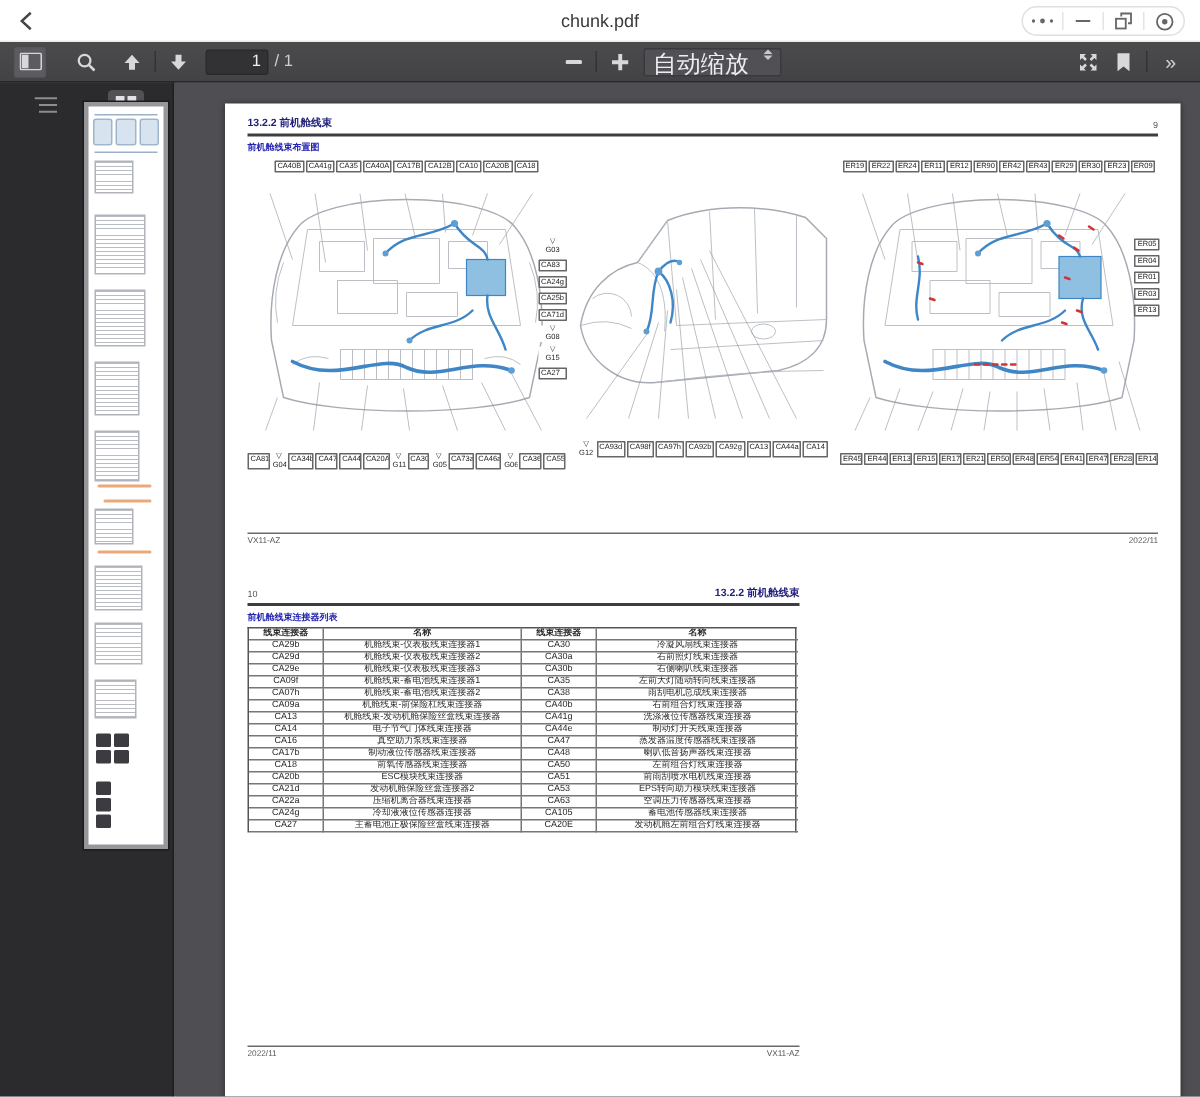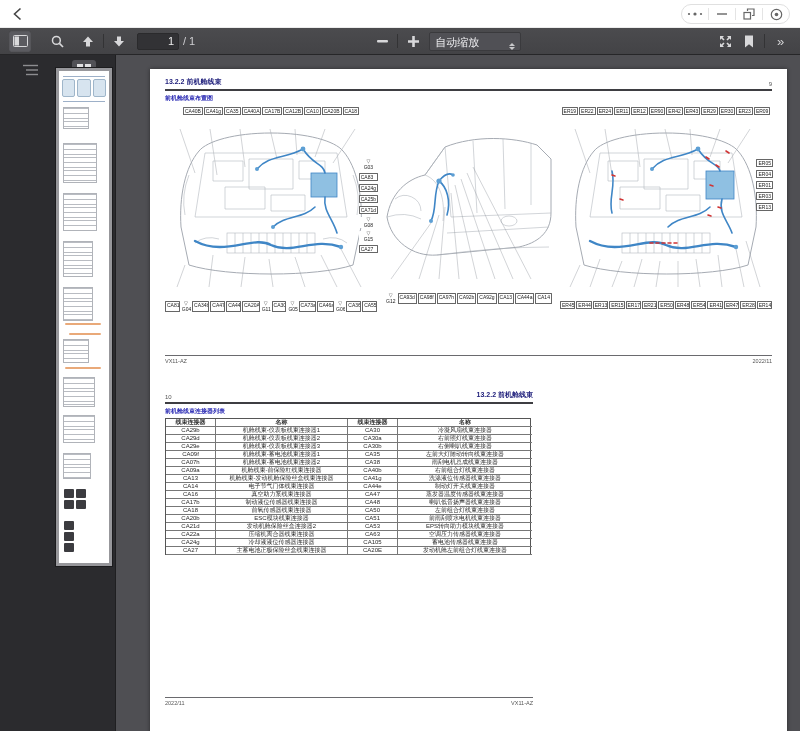--- a/index.html
+++ b/index.html
@@ -21,22 +21,22 @@
                  background:linear-gradient(#4b4b4e,#434346); border-bottom:1px solid #262628;
                  display:flex; align-items:center; color:#d4d4d6; }
   .tbtn { height:21px; min-width:22px; display:flex; align-items:center; justify-content:center;
           border-radius:2px; margin:0 1px; cursor:pointer; }
   .tbtn.active { background:#5b5b60; box-shadow:inset 0 0 1px #2e2e30; }
   .tsep { width:1px; height:14px; background:#333335; margin:0 3px; }
   .page-input { width:42px; height:17px; background:#323235; border:1px solid #2a2a2c; border-radius:2px;
                 color:#eee; font-size:11px; text-align:right; padding:0 4px; margin:0 4px 0 6px; }
   .page-total { font-size:11px; color:#cfcfd2; }
   .zoom-select { height:19px; width:92px; background:#505055; border:1px solid #3a3a3d; border-radius:2px;
-                 display:flex; align-items:flex-end; justify-content:space-between; padding:0 5px; margin-left:4px;
-                 font-size:11px; color:#ededf0; cursor:pointer; }
+                 display:flex; align-items:flex-start; justify-content:space-between; padding:0 5px; margin-left:4px;
+                 font-size:16px; color:#ededf0; cursor:pointer; }
   .caret-ud { display:flex; flex-direction:column; gap:1px; }
   .caret-ud i { width:0; height:0; border-left:3px solid transparent; border-right:3px solid transparent; display:block; }
   .caret-ud .up { border-bottom:3px solid #c9c9cc; }
   .caret-ud .dn { border-top:3px solid #c9c9cc; }
   .tright { margin-left:auto; display:flex; align-items:center; padding-right:8px; }
   .chev2 { font-size:13px; color:#d4d4d6; letter-spacing:-1px; }
 
   
   .sidebar { position:absolute; top:55px; left:0; width:116px; height:676px; background:#2b2b2e;
              border-right:1px solid #1f1f21; }
@@ -103,20 +103,21 @@
 </style>
 </head>
 <body>
 
 <div class="titlebar">
   <div class="back-btn">
     <svg width="9" height="14" viewBox="0 0 9 14">
       <polyline points="7.5,1.5 1.5,7 7.5,12.5" fill="none" stroke="#454545" stroke-width="1.6"></polyline>
     </svg>
   </div>
+  <div class="tb-title">chunk.pdf</div>
   <div class="win-pill">
     <div class="wbtn">
       <svg width="16" height="6" viewBox="0 0 16 6">
           <circle cx="2" cy="3" r="1.1" fill="#666"></circle>
           <circle cx="8" cy="3" r="1.6" fill="#666"></circle>
           <circle cx="14" cy="3" r="1.1" fill="#666"></circle>
         </svg>
     </div>
     <div class="wsep"></div>
     <div class="wbtn">

